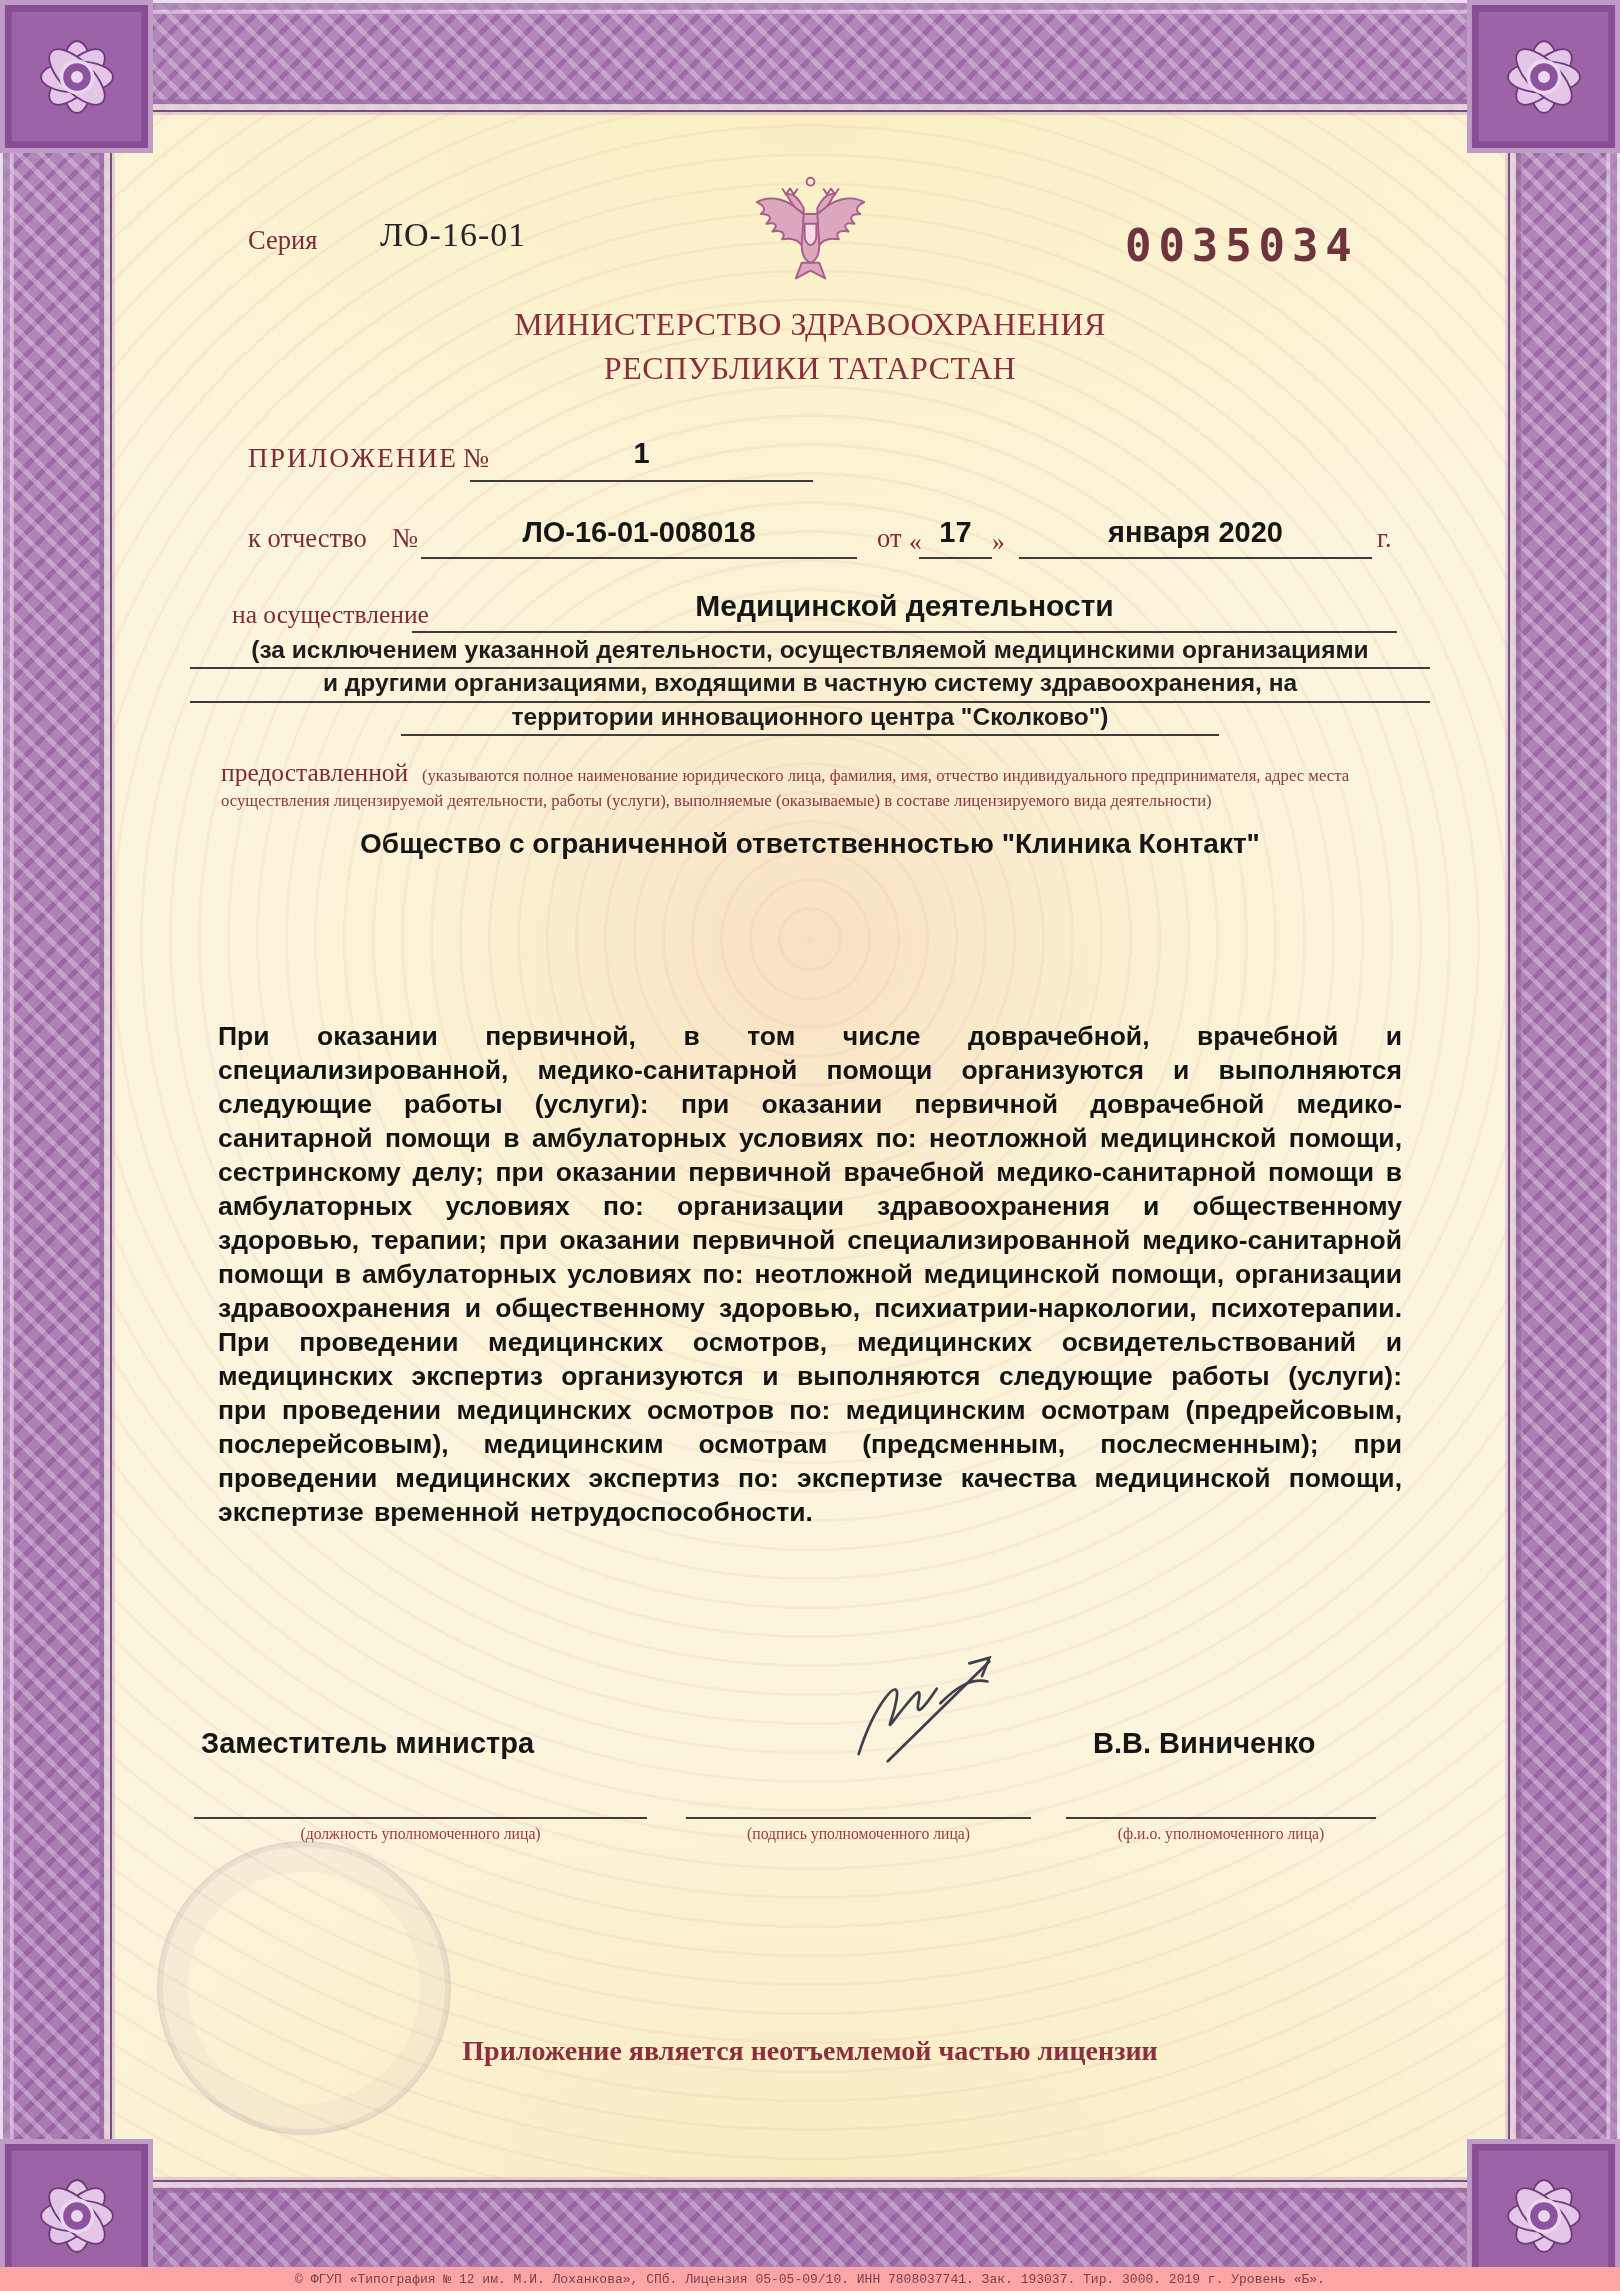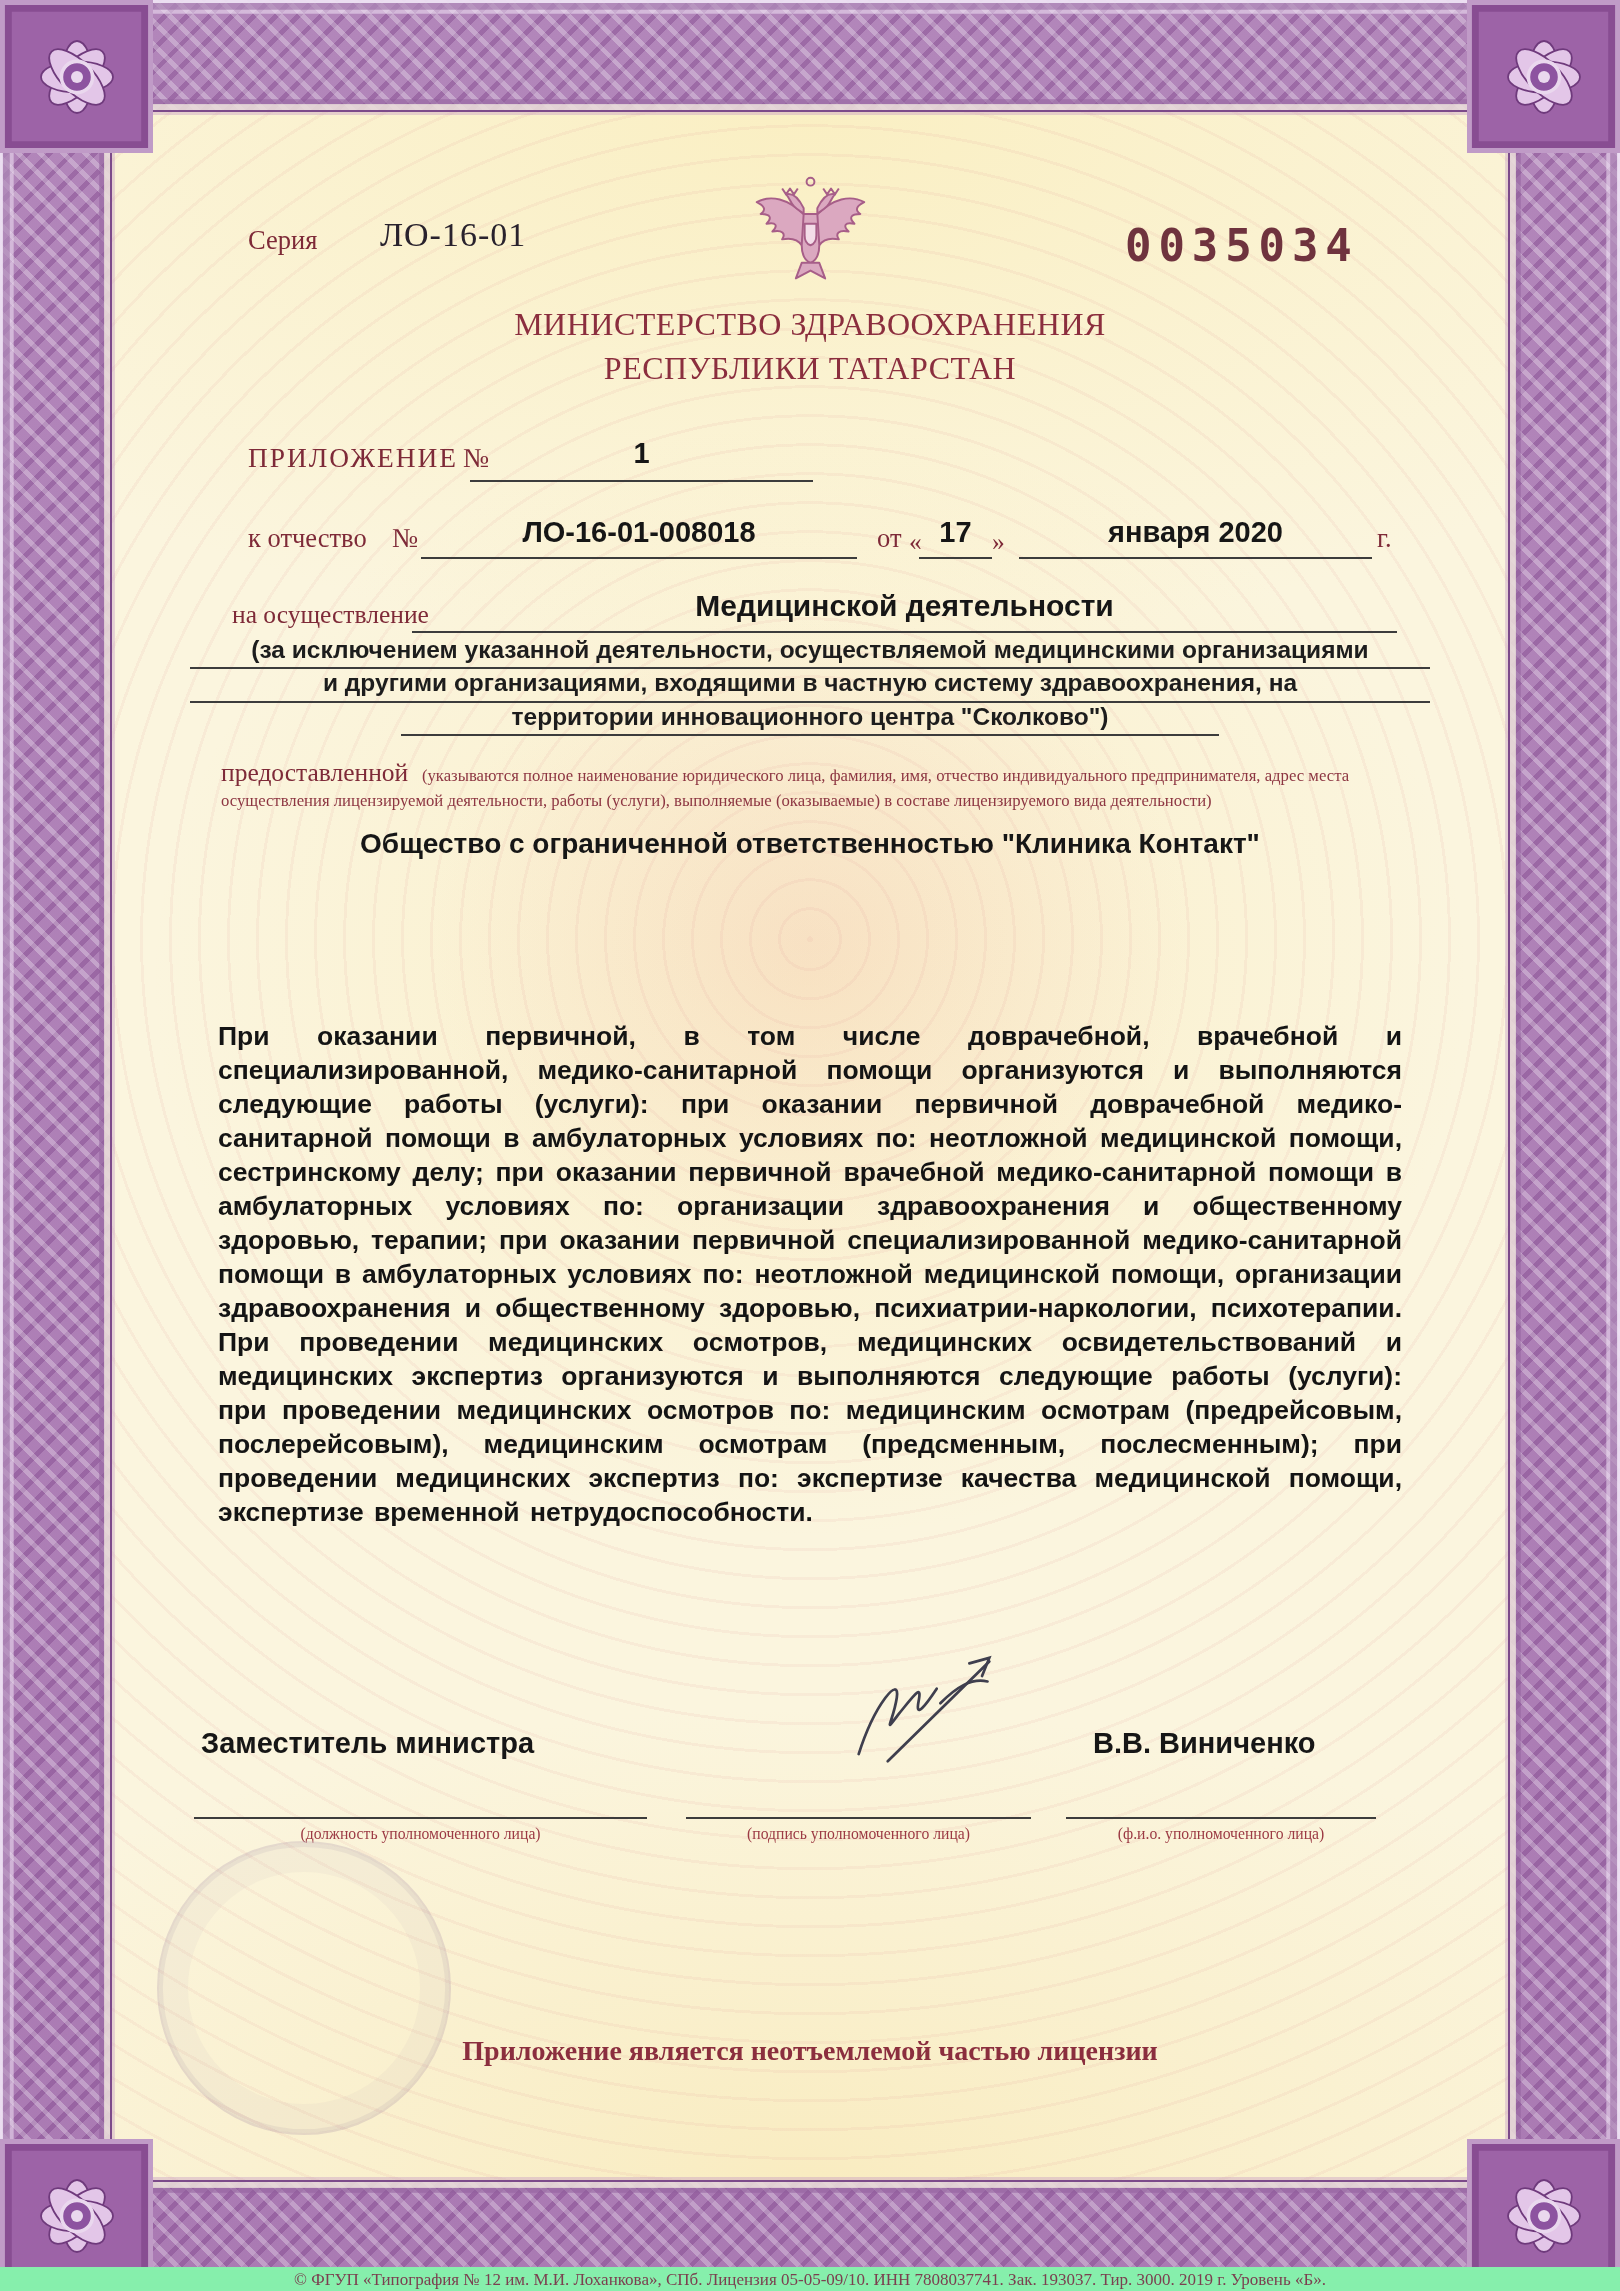--- a/index.html
+++ b/index.html
@@ -115,23 +115,23 @@
   .cap-sig  { left:686px; width:345px; }
   .cap-name { left:1066px; width:310px; }
 
   .stamp { left:157px; top:1841px; width:294px; height:294px; border-radius:50%;
            border:2.9px solid rgba(140,110,150,0.20);
            box-shadow: inset 0 0 0 29px rgba(140,110,150,0.05), inset 0 0 0 3.9px rgba(140,110,150,0.10); }
 
   .footer-note { left:0; right:0; top:2035px; text-align:center; font-size:28px;
                  color:#8b2e3e; font-weight:600; }
 
-  .imprint { left:0; right:0; bottom:0; height:25.5px; background:#86efac; z-index:6;
-             text-align:center; font-size:17px; line-height:25.5px; color:#7b4050;
-             font-family:Liberation Serif, serif; }
+  .imprint { left:0; right:0; bottom:0; height:25.5px; background:#fca5a5; z-index:6;
+             text-align:center; font-size:13px; line-height:25.5px; color:#7b4050;
+             font-family:Liberation Mono, monospace; }
 </style>
 </head>
 <body>
 
 <div class="page">
 
   <div class="frame"></div>
 
   <div class="corner tl">
     <svg viewBox="0 0 100 100" width="120" height="120">

